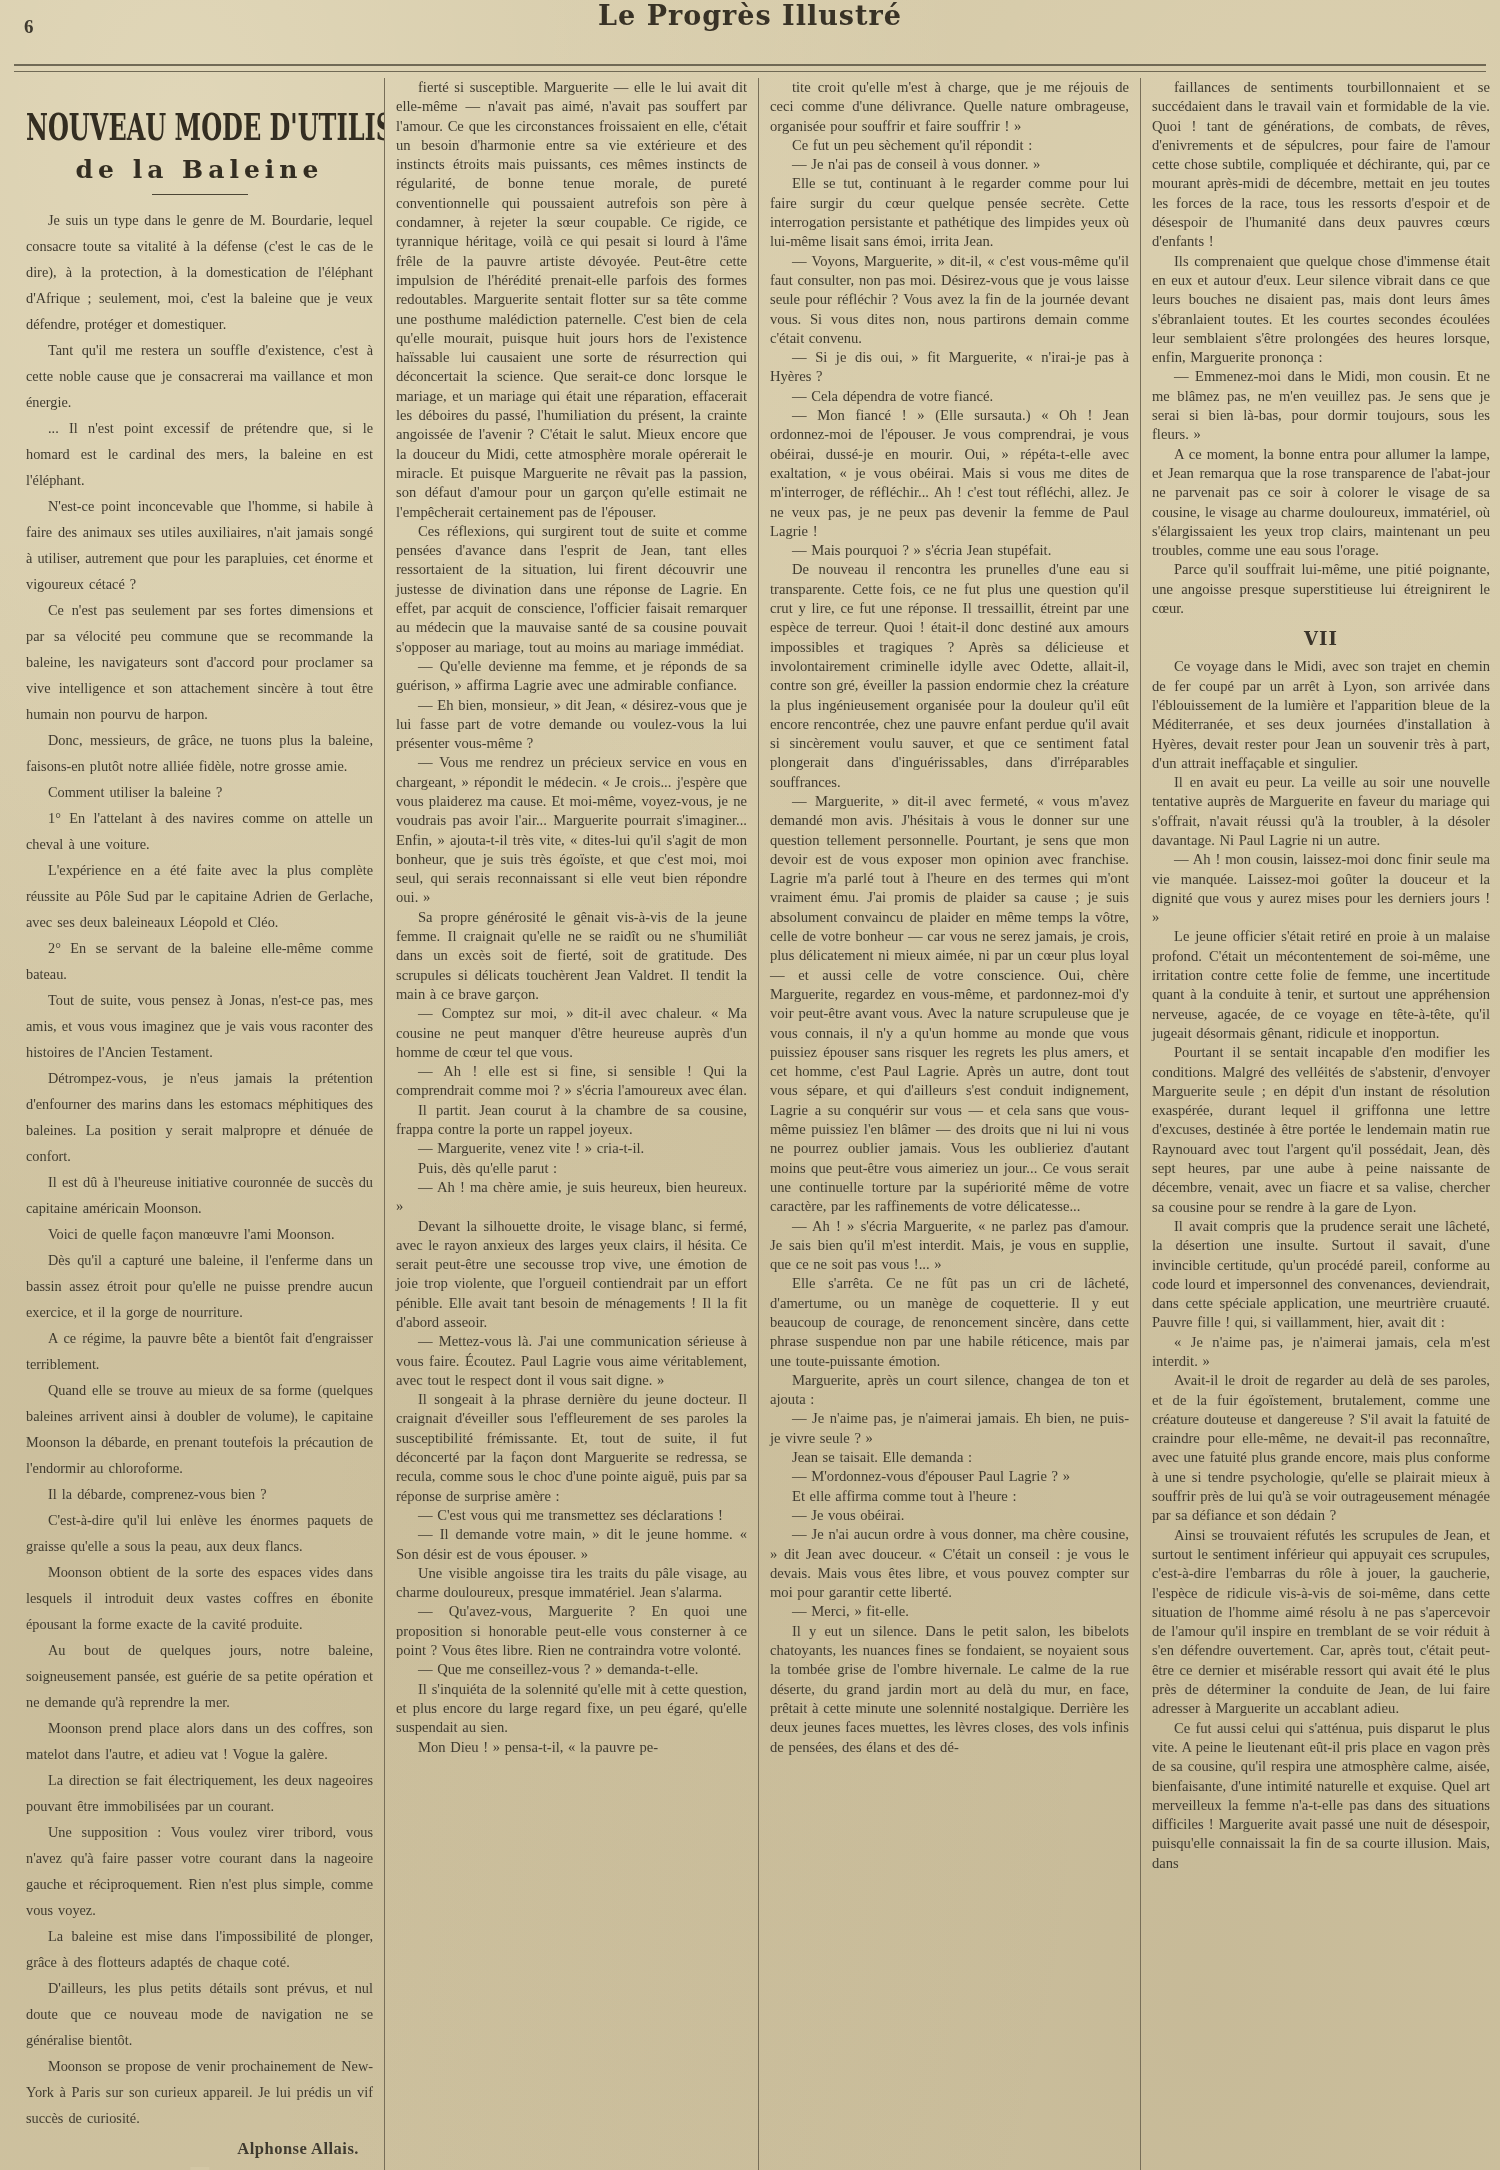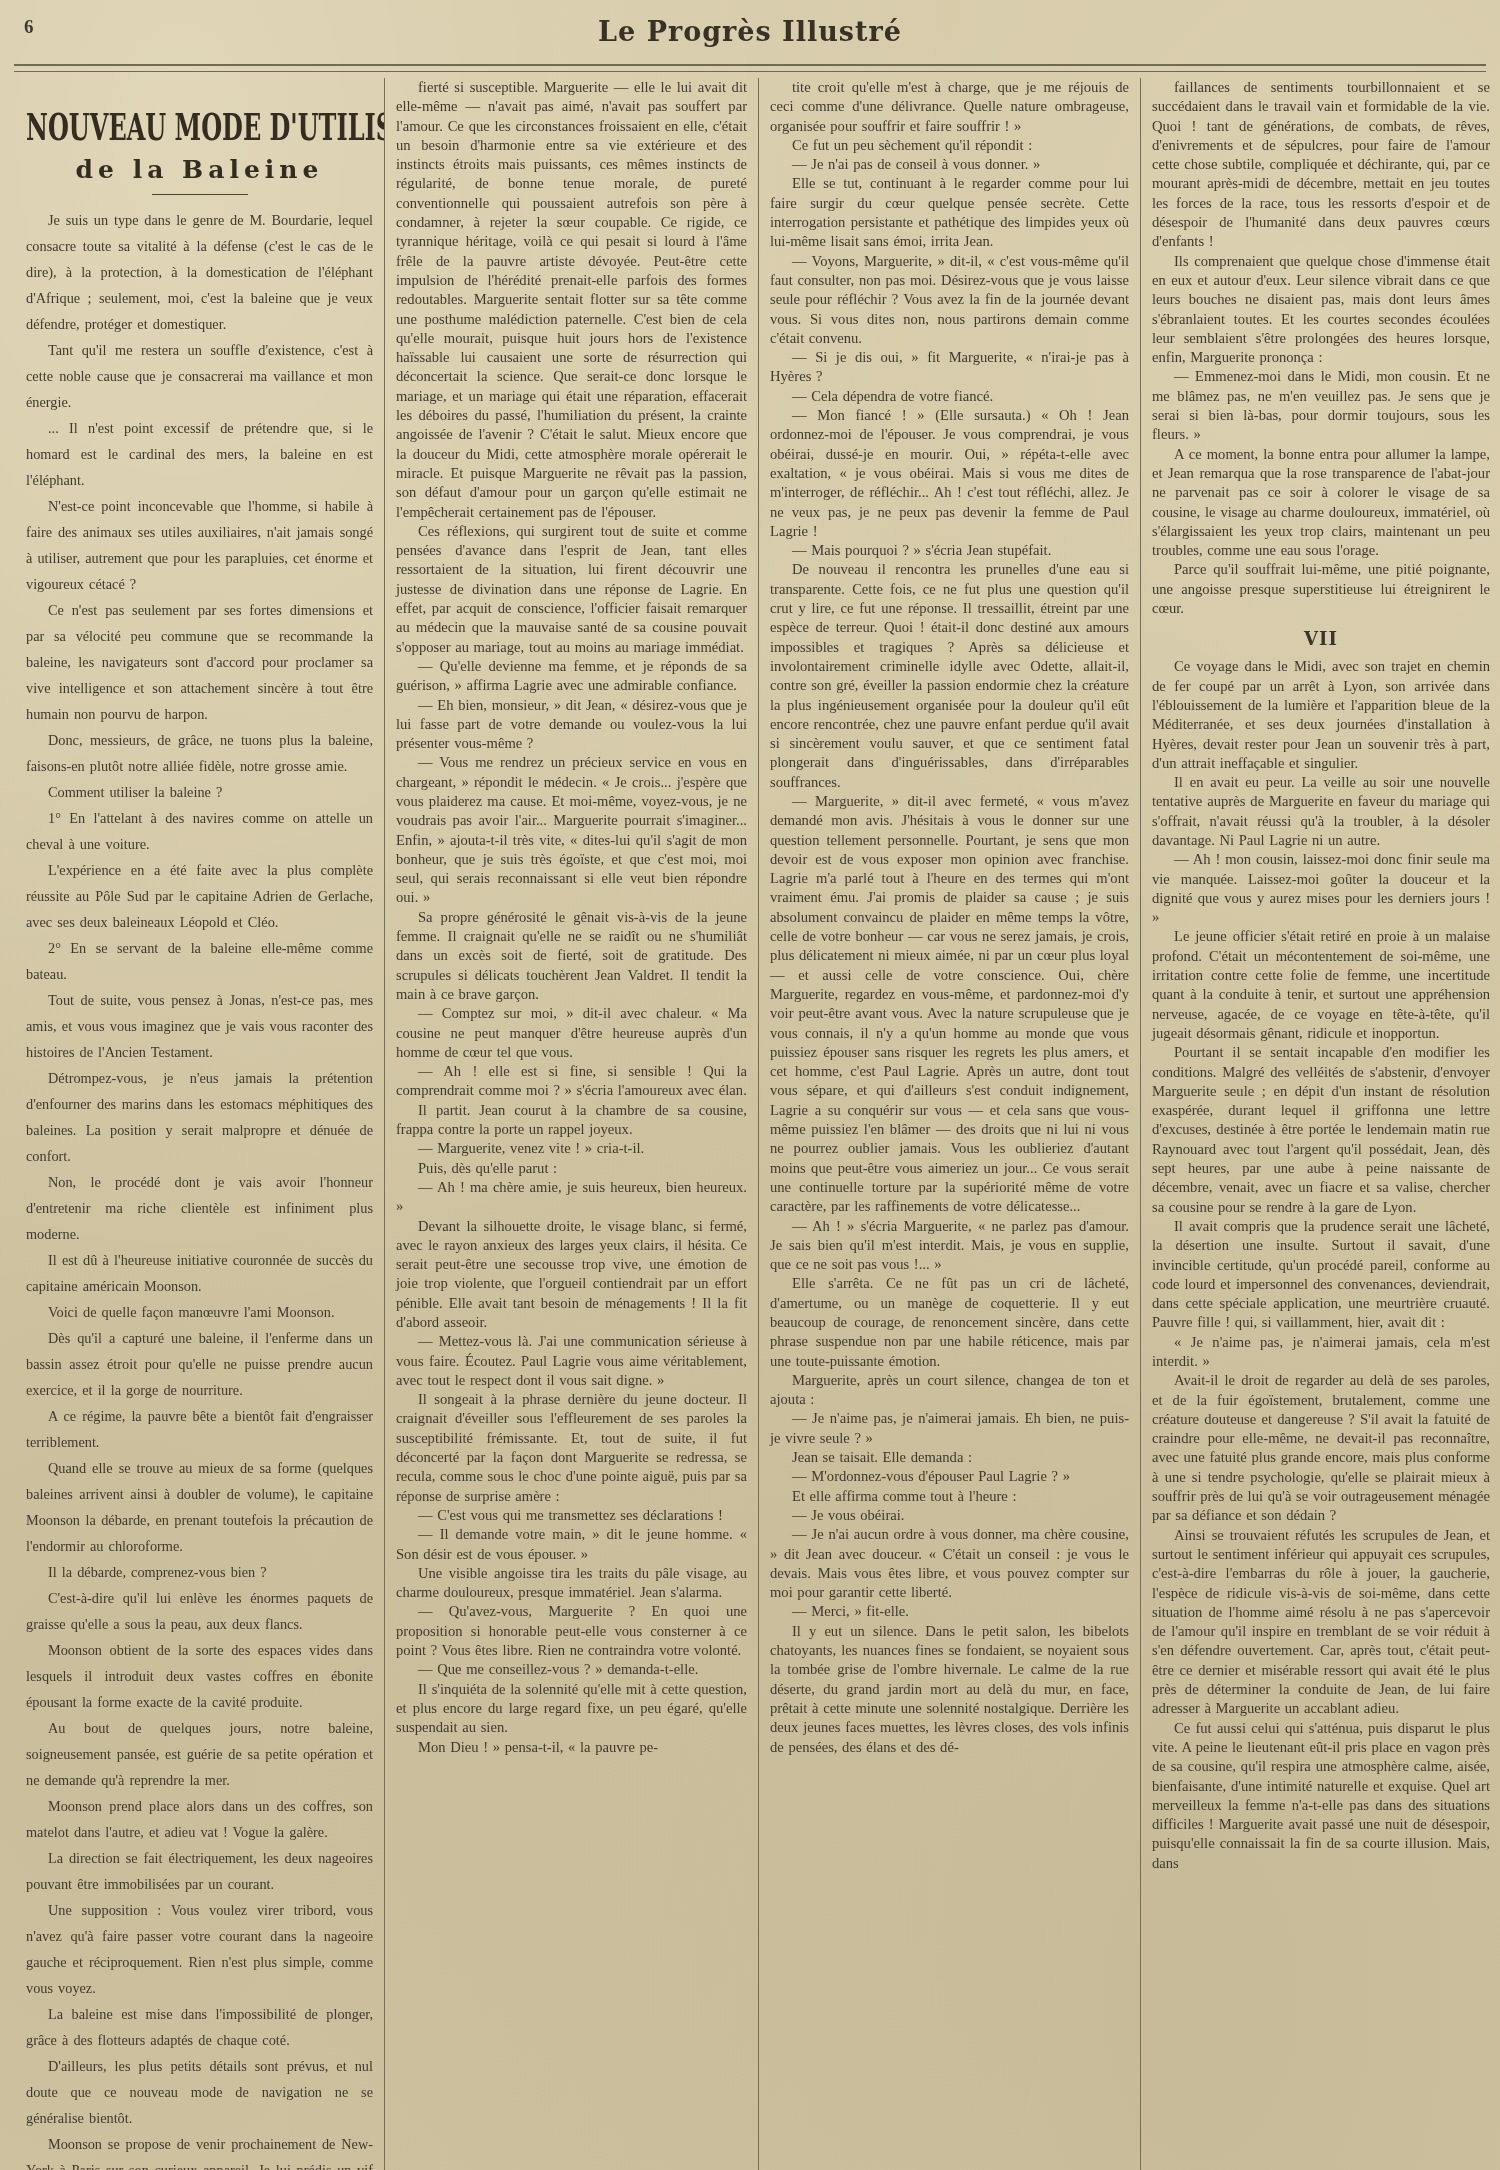--- a/index.html
+++ b/index.html
@@ -10,21 +10,21 @@
     background:
       radial-gradient(ellipse at 12% 6%, rgba(255,250,228,0.30), transparent 42%),
       radial-gradient(ellipse at 88% 14%, rgba(255,248,224,0.18), transparent 45%),
       radial-gradient(ellipse at 80% 92%, rgba(110,92,55,0.12), transparent 55%),
       radial-gradient(ellipse at 8% 80%, rgba(120,100,60,0.10), transparent 50%),
       #d3c7a5;
   }
   .page-header{position:relative;height:58px;}
   .page-number{position:absolute;left:24px;top:16px;font-size:19px;font-weight:bold;}
   .masthead{
-    text-align:center;padding-top:16px;
+    text-align:center;padding-top:0;
     font-family:"DejaVu Serif",serif;font-weight:bold;
     font-size:27px;letter-spacing:1px;color:#383226;
   }
   .double-rule{
     margin:6px 14px 0 14px;height:5px;
     border-top:2.5px solid #56503f;border-bottom:1.2px solid #56503f;
     opacity:.8;
   }
   .columns{
     display:grid;
@@ -104,21 +104,20 @@
         <p>... Il n'est point excessif de prétendre que, si le homard est le cardinal des mers, la baleine en est l'éléphant.</p>
         <p>N'est-ce point inconcevable que l'homme, si habile à faire des animaux ses utiles auxiliaires, n'ait jamais songé à utiliser, autrement que pour les parapluies, cet énorme et vigoureux cétacé ?</p>
         <p>Ce n'est pas seulement par ses fortes dimensions et par sa vélocité peu commune que se recommande la baleine, les navigateurs sont d'accord pour proclamer sa vive intelligence et son attachement sincère à tout être humain non pourvu de harpon.</p>
         <p>Donc, messieurs, de grâce, ne tuons plus la baleine, faisons-en plutôt notre alliée fidèle, notre grosse amie.</p>
         <p>Comment utiliser la baleine ?</p>
         <p>1° En l'attelant à des navires comme on attelle un cheval à une voiture.</p>
         <p>L'expérience en a été faite avec la plus complète réussite au Pôle Sud par le capitaine Adrien de Gerlache, avec ses deux baleineaux Léopold et Cléo.</p>
         <p>2° En se servant de la baleine elle-même comme bateau.</p>
         <p>Tout de suite, vous pensez à Jonas, n'est-ce pas, mes amis, et vous vous imaginez que je vais vous raconter des histoires de l'Ancien Testament.</p>
         <p>Détrompez-vous, je n'eus jamais la prétention d'enfourner des marins dans les estomacs méphitiques des baleines. La position y serait malpropre et dénuée de confort.</p>
-        <p>Non, le procédé dont je vais avoir l'honneur d'entretenir ma riche clientèle est infiniment plus moderne.</p>
         <p>Il est dû à l'heureuse initiative couronnée de succès du capitaine américain Moonson.</p>
         <p>Voici de quelle façon manœuvre l'ami Moonson.</p>
         <p>Dès qu'il a capturé une baleine, il l'enferme dans un bassin assez étroit pour qu'elle ne puisse prendre aucun exercice, et il la gorge de nourriture.</p>
         <p>A ce régime, la pauvre bête a bientôt fait d'engraisser terriblement.</p>
         <p>Quand elle se trouve au mieux de sa forme (quelques baleines arrivent ainsi à doubler de volume), le capitaine Moonson la débarde, en prenant toutefois la précaution de l'endormir au chloroforme.</p>
         <p>Il la débarde, comprenez-vous bien ?</p>
         <p>C'est-à-dire qu'il lui enlève les énormes paquets de graisse qu'elle a sous la peau, aux deux flancs.</p>
         <p>Moonson obtient de la sorte des espaces vides dans lesquels il introduit deux vastes coffres en ébonite épousant la forme exacte de la cavité produite.</p>
         <p>Au bout de quelques jours, notre baleine, soigneusement pansée, est guérie de sa petite opération et ne demande qu'à reprendre la mer.</p>
         <p>Moonson prend place alors dans un des coffres, son matelot dans l'autre, et adieu vat ! Vogue la galère.</p>

